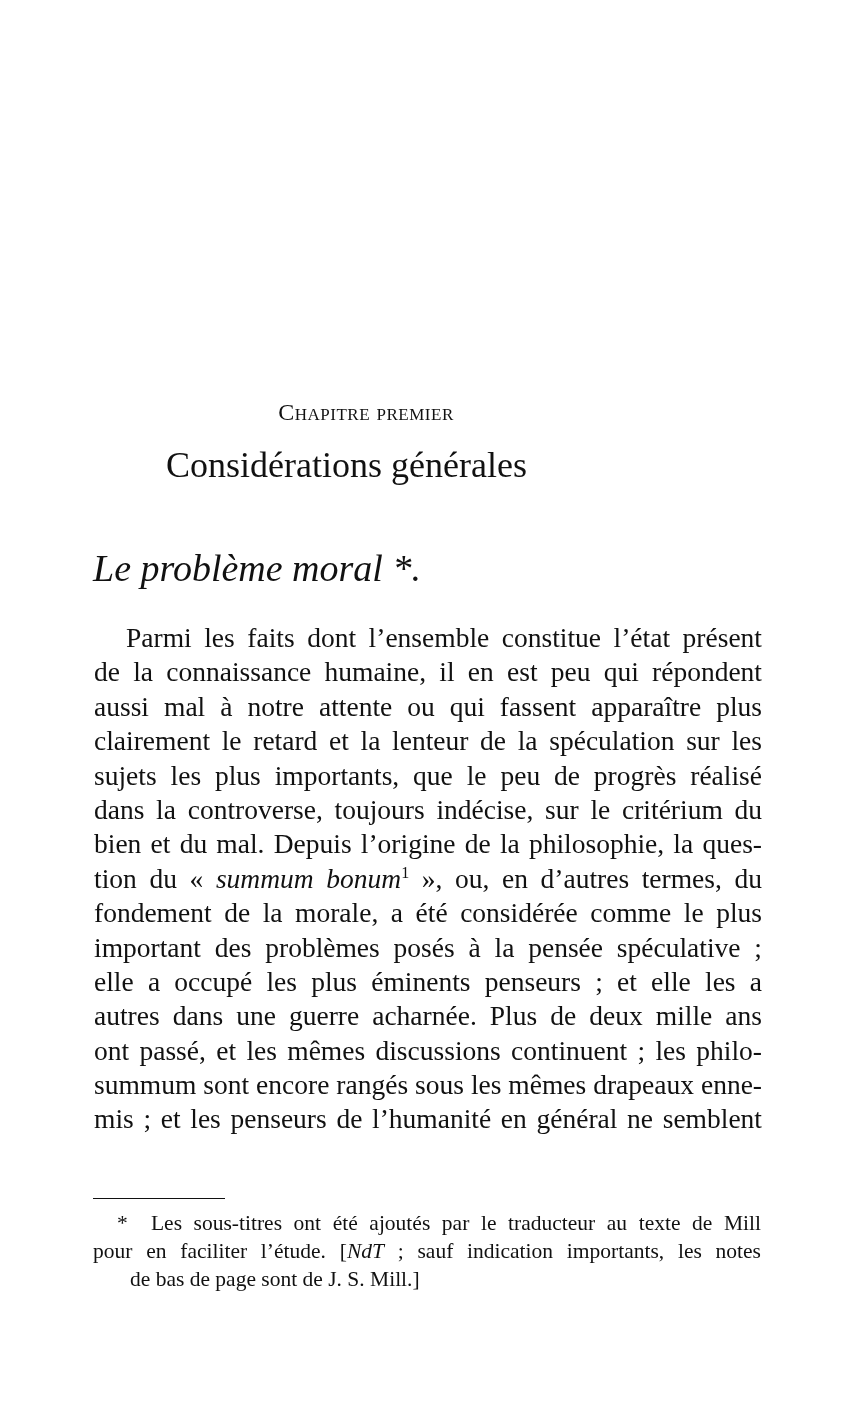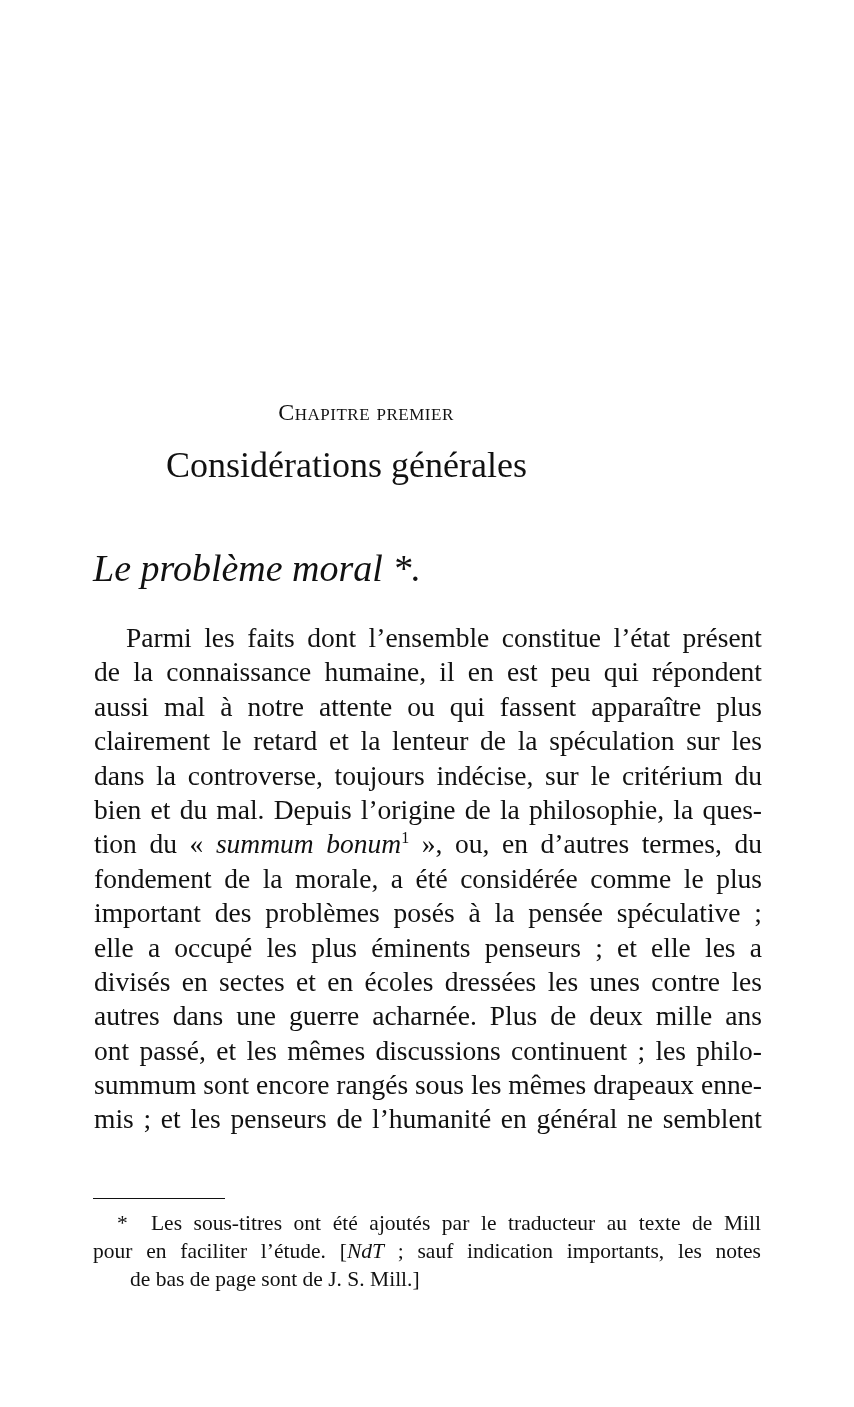--- a/index.html
+++ b/index.html
@@ -108,27 +108,27 @@
   <div class="chapter-label">Chapitre premier</div>
   <div class="chapter-title">Considérations générales</div>
 
   <div class="section-heading">Le problème moral *.</div>
 
   <div class="body-text">
     <span class="line indent">Parmi les faits dont l’ensemble constitue l’état présent</span>
     <span class="line">de la connaissance humaine, il en est peu qui répondent</span>
     <span class="line">aussi mal à notre attente ou qui fassent apparaître plus</span>
     <span class="line">clairement le retard et la lenteur de la spéculation sur les</span>
+    <span class="line">sujets les plus importants, que le peu de progrès réalisé</span>
     <span class="line">dans la controverse, toujours indécise, sur le critérium du</span>
     <span class="line">bien et du mal. Depuis l’origine de la philosophie, la ques-</span>
     <span class="line"><span>tion du « </span><span class="it">summum bonum</span><sup>1</sup><span> », ou, en d’autres termes, du</span></span>
     <span class="line">fondement de la morale, a été considérée comme le plus</span>
     <span class="line">important des problèmes posés à la pensée spéculative ;</span>
     <span class="line">elle a occupé les plus éminents penseurs ; et elle les a</span>
-    <span class="line">divisés en sectes et en écoles dressées les unes contre les</span>
     <span class="line">autres dans une guerre acharnée. Plus de deux mille ans</span>
     <span class="line">ont passé, et les mêmes discussions continuent ; les philo-</span>
     <span class="line">summum sont encore rangés sous les mêmes drapeaux enne-</span>
     <span class="line">mis ; et les penseurs de l’humanité en général ne semblent</span>
   </div>
 
   <div class="footnote-rule"></div>
 
   <div class="footnotes">
     <span class="fn-line indent"><span>*</span><span>&nbsp;&nbsp;</span><span>Les sous-titres ont été ajoutés par le traducteur au texte de Mill</span></span>

